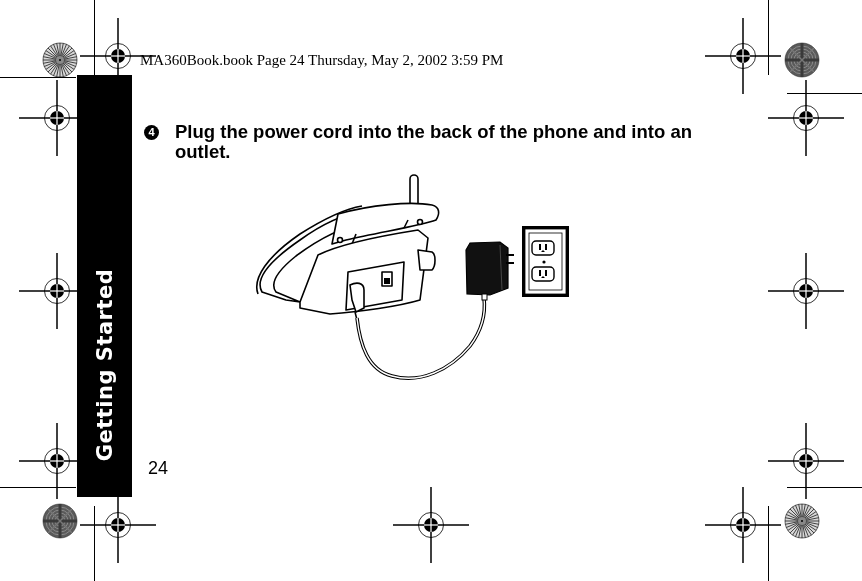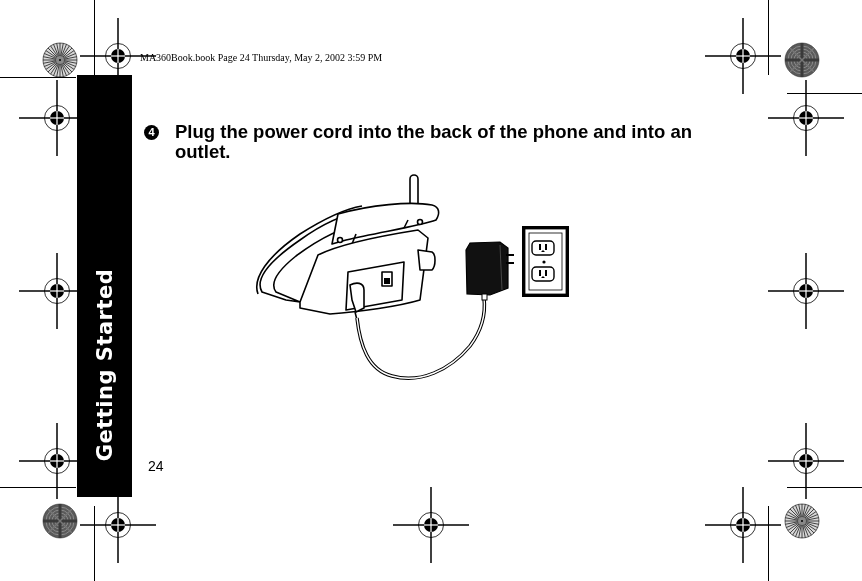--- a/index.html
+++ b/index.html
@@ -1,24 +1,24 @@
 <!DOCTYPE html>
 <html><head>
 <meta charset="utf-8">
 <style>
   html, body { margin:0; padding:0; background:#ffffff; }
   body { width:862px; height:581px; position:relative; overflow:hidden; font-family:"Liberation Sans", sans-serif; }
   .line { position:absolute; background:#000; }
   .side-tab { position:absolute; left:77px; top:75px; width:55px; height:422px; background:#000; }
   .side-tab-label { position:absolute; left:50%; top:290px; transform:translate(-50%,-50%) rotate(-90deg); white-space:nowrap; color:#fff; font-family:"DejaVu Sans", sans-serif; font-weight:bold; font-size:21px; letter-spacing:0.5px; }
-  .header-line { position:absolute; left:140px; top:52px; font-family:"Liberation Serif", serif; font-size:10px; color:#000; white-space:nowrap; }
+  .header-line { position:absolute; left:140px; top:52px; font-family:"Liberation Serif", serif; font-size:15px; color:#000; white-space:nowrap; }
   .step { position:absolute; left:166px; top:122px; width:540px; font-family:"Liberation Sans", sans-serif; font-size:18.5px; line-height:20px; color:#000; }
   .step-num { position:absolute; left:-22px; top:3px; width:15px; height:15px; border-radius:50%; background:#000; color:#fff; font-size:11px; font-weight:bold; text-align:center; line-height:15px; }
   .step-text { display:block; padding-left:31px; text-indent:0; }
-  .page-num { position:absolute; left:148px; top:458px; font-size:14px; color:#000; }
+  .page-num { position:absolute; left:148px; top:458px; font-size:18px; color:#000; }
   svg { position:absolute; left:0; top:0; }
 </style>
 </head>
 <body>
 
 <div class="line" style="left:94px;top:0;width:1px;height:75px;"></div>
 <div class="line" style="left:0;top:77px;width:76px;height:1px;"></div>
 <div class="line" style="left:768px;top:0;width:1px;height:75px;"></div>
 <div class="line" style="left:787px;top:93px;width:75px;height:1px;"></div>
 <div class="line" style="left:0;top:487px;width:76px;height:1px;"></div>

